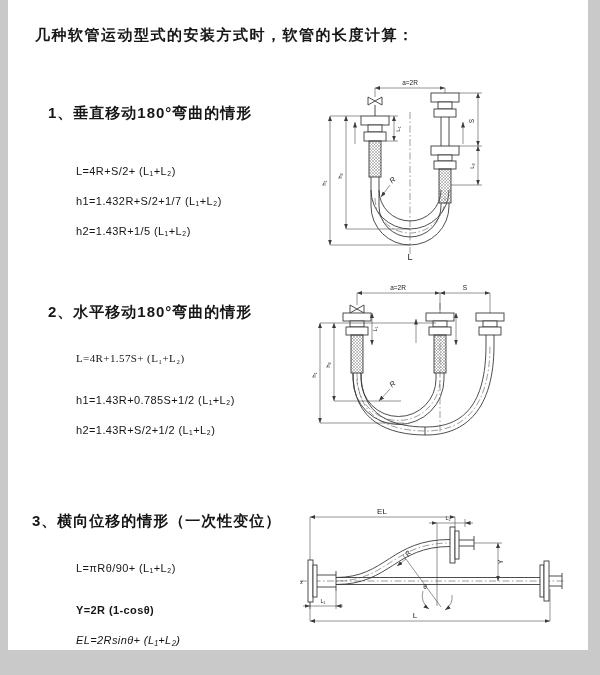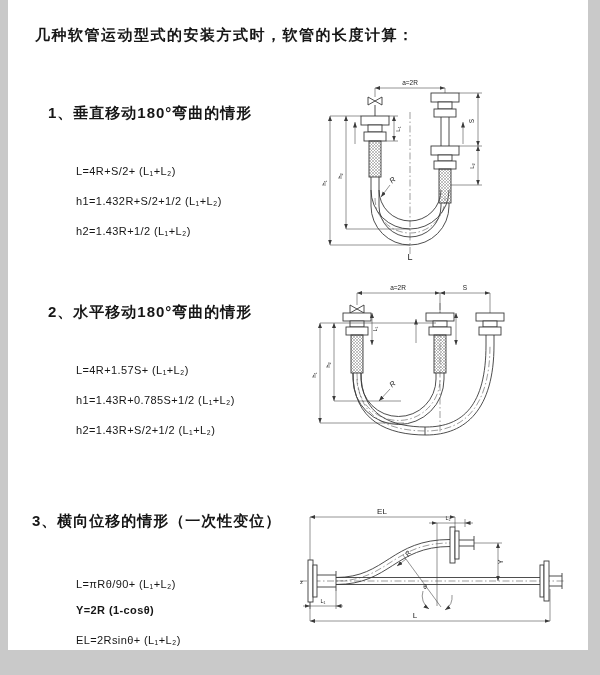--- a/index.html
+++ b/index.html
@@ -23,32 +23,32 @@
 </style>
 </head>
 <body>
 
 <div class="page"></div>
 
 <div class="t title" style="left:35px;top:26px;">几种软管运动型式的安装方式时，软管的长度计算：</div>
 
 <div class="t hd" style="left:48px;top:104px;">1、垂直移动180°弯曲的情形</div>
 <div class="t fm" style="left:76px;top:131px;">L=4R+S/2+ (L₁+L₂)</div>
-<div class="t fm" style="left:76px;top:161px;">h1=1.432R+S/2+1/2 (L₁+L₂)</div>
-<div class="t fm" style="left:76px;top:191px;">h2=1.43R+1/2 (L₁+L₂)</div>
+<div class="t fm" style="left:76px;top:161px;">h1=1.432R+S/2+1/7 (L₁+L₂)</div>
+<div class="t fm" style="left:76px;top:191px;">h2=1.43R+1/5 (L₁+L₂)</div>
 
 <div class="t hd" style="left:48px;top:303px;text-align:center;">2、水平移动180°弯曲的情形</div>
-<div class="t fm" style="left:76px;top:330px;">L=4R+1.57S+ (L₁+L₂)</div>
+<div class="t fm" style="left:76px;top:318px;font-family:Liberation Serif, serif;">L=4R+1.57S+ (L₁+L₂)</div>
 <div class="t fm" style="left:76px;top:360px;text-align:center;">h1=1.43R+0.785S+1/2 (L₁+L₂)</div>
 <div class="t fm" style="left:76px;top:390px;text-align:center;">h2=1.43R+S/2+1/2 (L₁+L₂)</div>
 
 <div class="t hd" style="left:32px;top:512px;">3、横向位移的情形（一次性变位）</div>
-<div class="t fm" style="left:76px;top:544px;">L=πRθ/90+ (L₁+L₂)</div>
+<div class="t fm" style="left:76px;top:528px;">L=πRθ/90+ (L₁+L₂)</div>
 <div class="t fm" style="left:76px;top:570px;font-weight:bold;">Y=2R (1-cosθ)</div>
-<div class="t fm" style="left:76px;top:600px;">EL=2Rsinθ+ (L₁+L₂)</div>
+<div class="t fm" style="left:76px;top:600px;font-style:italic;">EL=2Rsinθ+ (L₁+L₂)</div>
 
 <svg style="left:310px;top:68px;" width="242" height="200" viewBox="0 0 242 200">
   <defs>
     <pattern id="braid" width="3" height="3" patternUnits="userSpaceOnUse">
       <path d="M0,0 L3,3 M0,3 L3,0" stroke="#777" stroke-width="0.45"></path>
     </pattern>
     <marker id="ae" markerWidth="7" markerHeight="6" refX="5.5" refY="2" orient="auto" markerUnits="userSpaceOnUse">
       <path d="M0,0 L5.5,2 L0,4 Z" fill="#3a3a3a"></path>
     </marker>
     <marker id="as" markerWidth="7" markerHeight="6" refX="0.5" refY="2" orient="auto" markerUnits="userSpaceOnUse">

